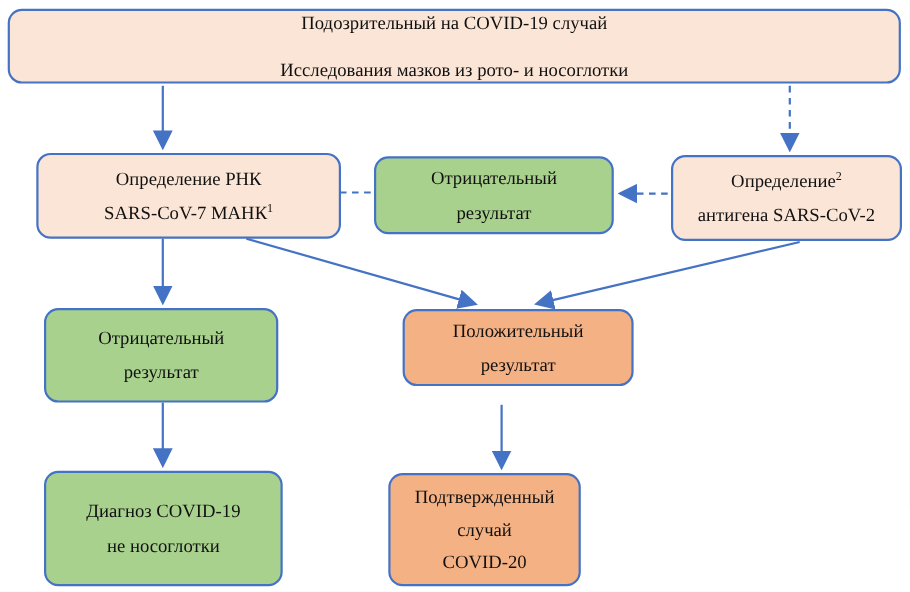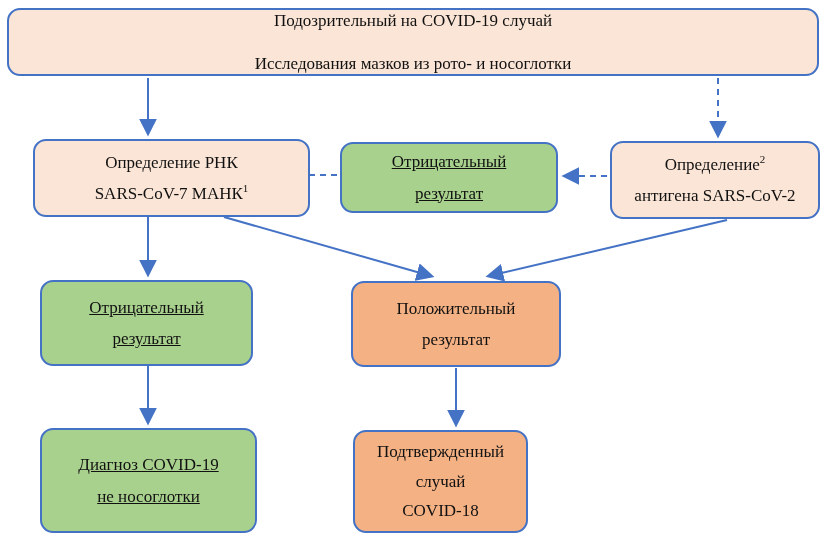--- a/index.html
+++ b/index.html
@@ -32,21 +32,21 @@
     flex-direction:column;
     justify-content:center;
     align-items:center;
     text-align:center;
     color:var(--text);
     font-size:17px;
     line-height:1.85;
     padding:2px 6px;
   }
   .peach{background:var(--peach);}
-  .green{background:var(--green);text-decoration:underline;}
+  .green{background:var(--green);}
   .orange{background:var(--orange);}
   .box sup{
     font-size:11px;
     line-height:0;
   }
   svg.arrows{
     position:absolute;
     left:0;top:0;
     width:827px;height:538px;
     pointer-events:none;
@@ -102,29 +102,29 @@
   <div class="box peach" style="left:610px; top:141px; width:210px; height:78px;">
     <div><span>Определение</span><sup>2</sup></div>
     <div>антигена SARS-CoV-2</div>
   </div>
 
   <div class="box green" style="left:40px; top:280px; width:213px; height:86px;">
     <div>Отрицательный</div>
     <div>результат</div>
   </div>
 
-  <div class="box orange" style="left:351px; top:281px; width:210px; height:86px;">
+  <div class="box orange" style="left:366px; top:281px; width:210px; height:70px;">
     <div>Положительный</div>
     <div>результат</div>
   </div>
 
   <div class="box green" style="left:40px; top:428px; width:217px; height:105px;">
     <div>Диагноз COVID-19</div>
     <div>не носоглотки</div>
   </div>
 
   <div class="box orange" style="left:353px; top:430px; width:175px; height:103px; line-height:1.75;">
     <div>Подтвержденный</div>
     <div>случай</div>
-    <div>COVID-18</div>
+    <div>COVID-20</div>
   </div>
 
 </div>
 
 </body></html>

